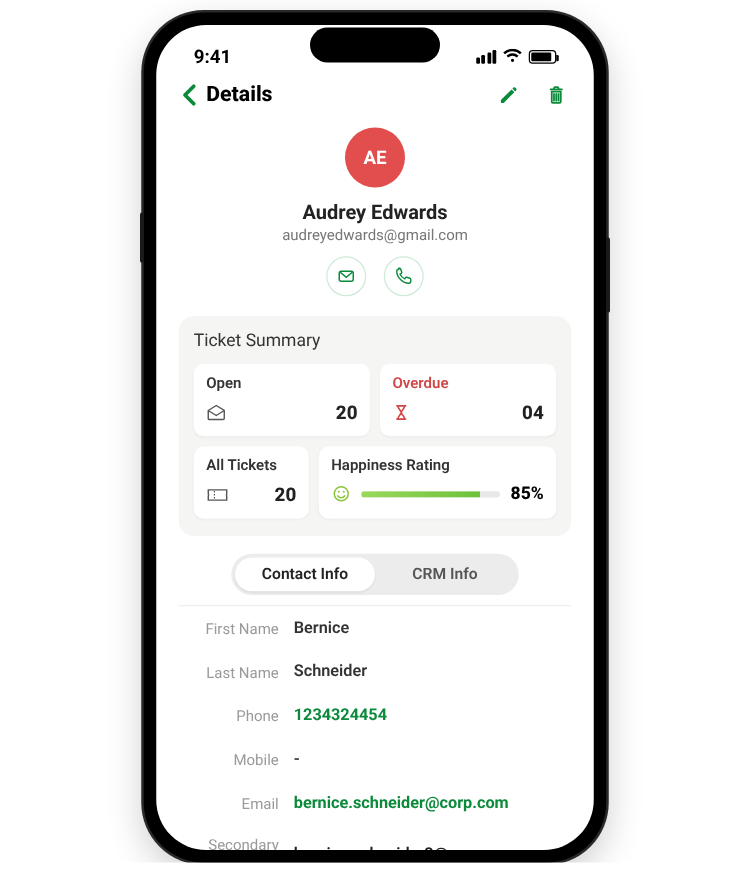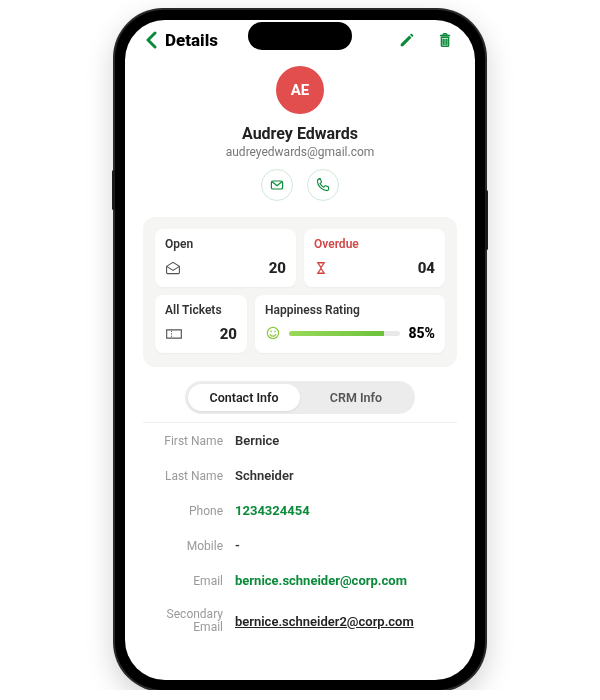--- a/index.html
+++ b/index.html
@@ -155,20 +155,39 @@
 
   svg { display:block; }
 </style>
 </head>
 <body>
 
 <div class="phone">
   <div class="island"></div>
   <div class="screen">
 
+    <div class="status-bar">
+      <div>9:41</div>
+      <div class="status-right">
+        <div class="sig">
+            <span></span>
+            <span></span>
+            <span></span>
+            <span></span>
+          </div>
+        <div class="wifi">
+          <svg width="16" height="12" viewBox="0 0 16 12">
+              <path d="M8 10.5a1.3 1.3 0 100-2.6 1.3 1.3 0 000 2.6zM3.2 5.6a7 7 0 019.6 0l-1.4 1.4a5 5 0 00-6.8 0L3.2 5.6zM.6 3a10.5 10.5 0 0114.8 0L14 4.4a8.5 8.5 0 00-12 0L.6 3z" fill="#000"></path>
+            </svg>
+        </div>
+        <div class="batt">
+            <div></div>
+          </div>
+      </div>
+    </div>
 
     <div class="nav">
       <div class="nav-left">
         <span class="chev">
           <svg width="12" height="18" viewBox="0 0 12 18">
               <path d="M10 2L3 9l7 7" stroke="#0a8a3a" stroke-width="3" fill="none" stroke-linecap="round" stroke-linejoin="round"></path>
             </svg>
         </span>
         <span class="nav-title">Details</span>
       </div>
@@ -201,20 +220,21 @@
           </div>
           <div class="round">
             <svg width="16" height="16" viewBox="0 0 20 20">
                 <path d="M5 3c-1 0-2 1-2 2 0 6 6 12 12 12 1 0 2-1 2-2v-2c0-.6-.4-1-1-1l-3-1c-.5-.1-1 .1-1.2.5l-.8 1.2c-2-1-3.7-2.7-4.7-4.7l1.2-.8c.4-.3.6-.8.5-1.2l-1-3c-.1-.6-.5-1-1-1H5z" stroke="#0a8a3a" stroke-width="1.4" fill="none"></path>
               </svg>
           </div>
         </div>
       </div>
 
       <div class="ticket-card">
+        <div class="tc-title">Ticket Summary</div>
 
         <div class="row3">
           <div class="tc-box">
             <div class="tc-label lbl-open">Open</div>
             <div class="tc-row">
               <span class="tc-ico ico-open">
                 <svg width="16" height="14" viewBox="0 0 20 16">
                     <path d="M2 6l8-5 8 5v8a1 1 0 01-1 1H3a1 1 0 01-1-1V6z" stroke="#555" stroke-width="1.4" fill="none"></path>
                     <path d="M2 6l8 5 8-5" stroke="#555" stroke-width="1.4" fill="none"></path>
                   </svg>

